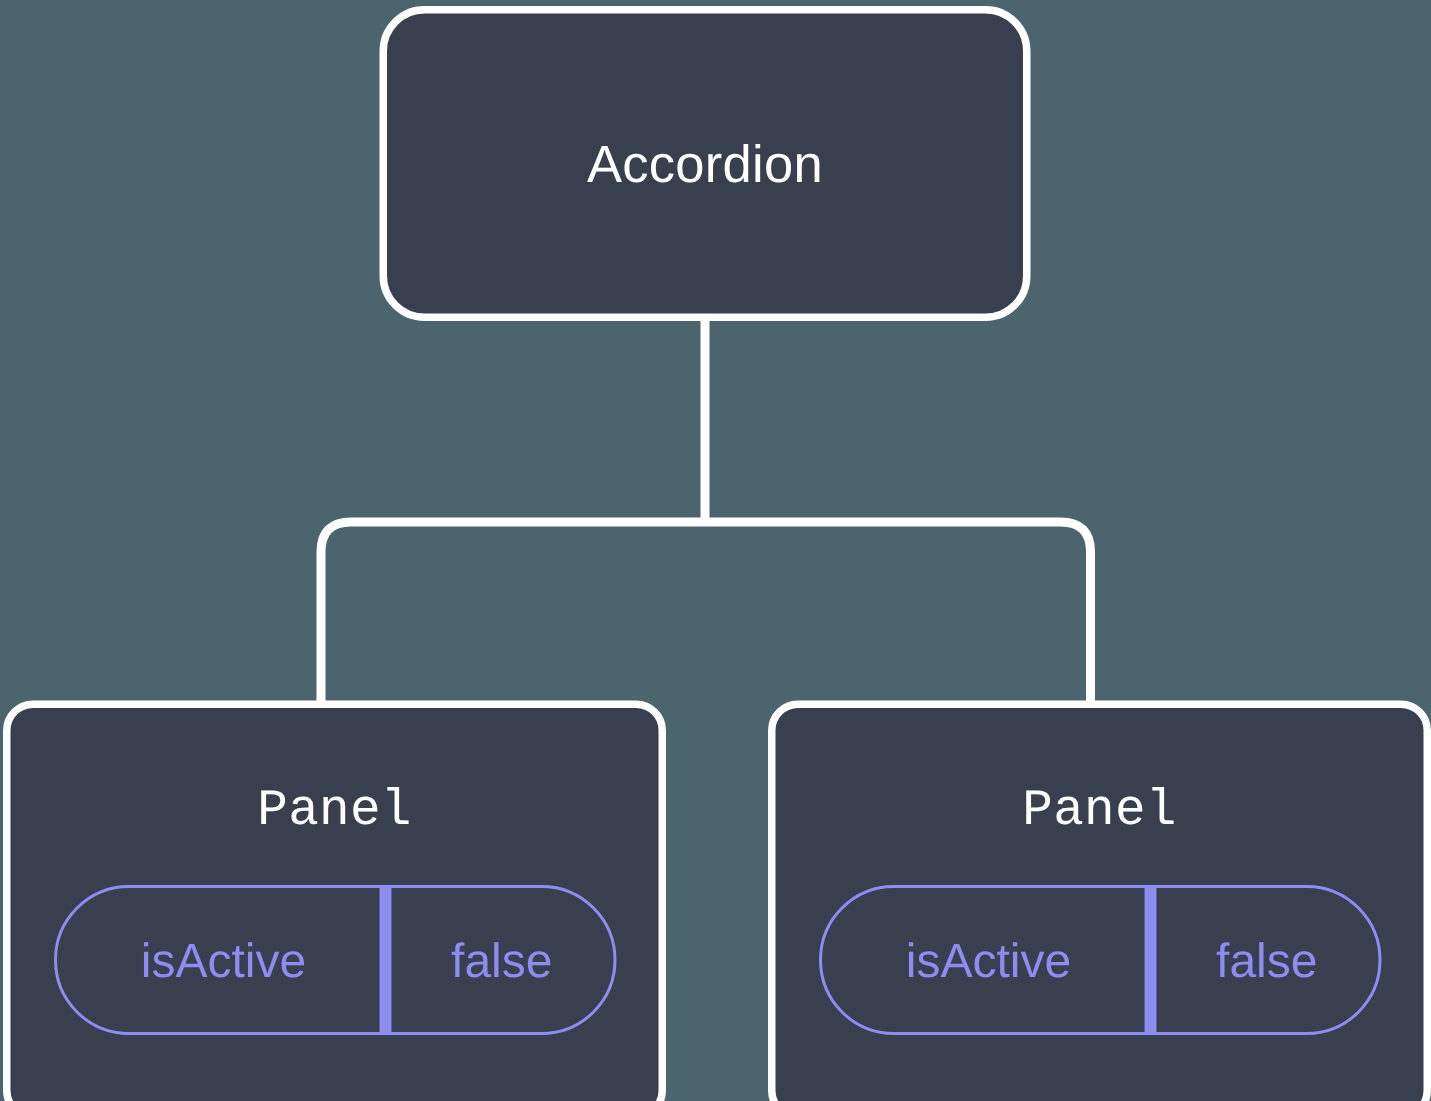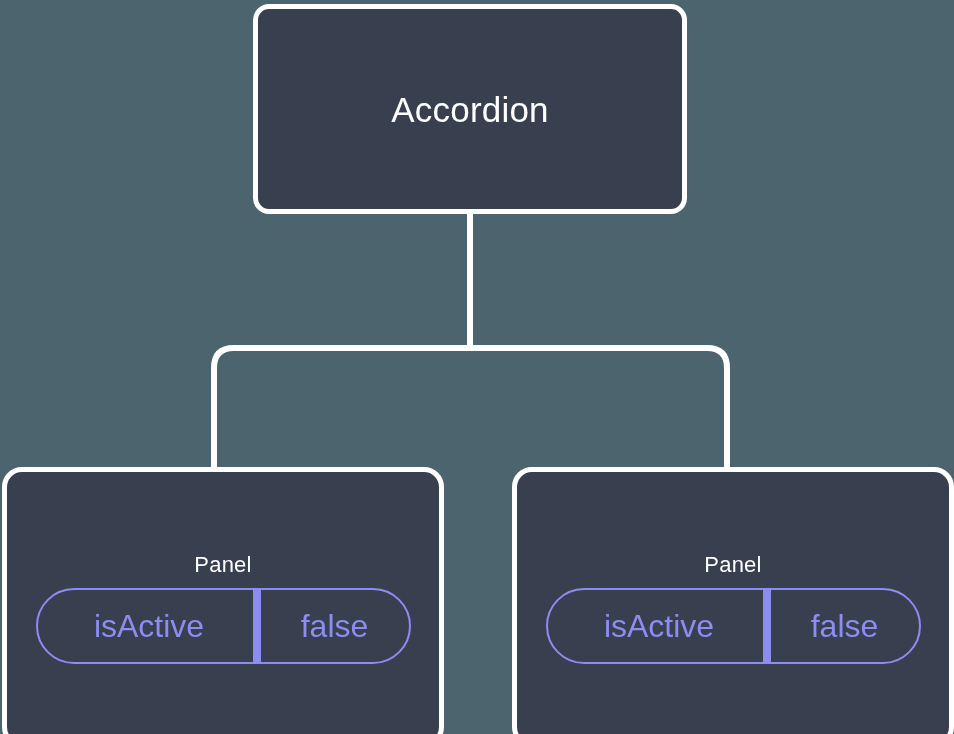--- a/index.html
+++ b/index.html
@@ -42,21 +42,21 @@
     flex-direction: column;
     align-items: center;
   }
 
   .node-root {
     left: 253px;
     top: 4px;
     width: 434px;
     height: 210px;
     justify-content: center;
-    border-radius: 16px;
+    border-radius: 30px;
   }
 
   .node-leaf {
     width: 442px;
     height: 280px;
     top: 467px;
     justify-content: flex-start;
     border-radius: 20px;
   }
   .node-leaf-left  { left: 2px; }
@@ -64,28 +64,29 @@
 
   .node-title {
     color: #ffffff;
     font-size: 35px;
     font-weight: 400;
     letter-spacing: 0.2px;
     line-height: 1;
     white-space: nowrap;
   }
   .node-leaf .node-title {
-    margin-top: 82px;
-    font-size: 22px;
+    margin-top: 52px;
+    font-size: 34px;
+    font-family: Liberation Mono, monospace;
   }
 
   
   .state-pill {
-    margin-top: 12px;
-    height: 76px;
+    margin-top: 32px;
+    height: 100px;
     display: flex;
     align-items: stretch;
     border: 2px solid #8b8df0;
     border-radius: 50px;
     box-sizing: border-box;
     background: transparent;
   }
   .state-key, .state-value {
     display: flex;
     align-items: center;

